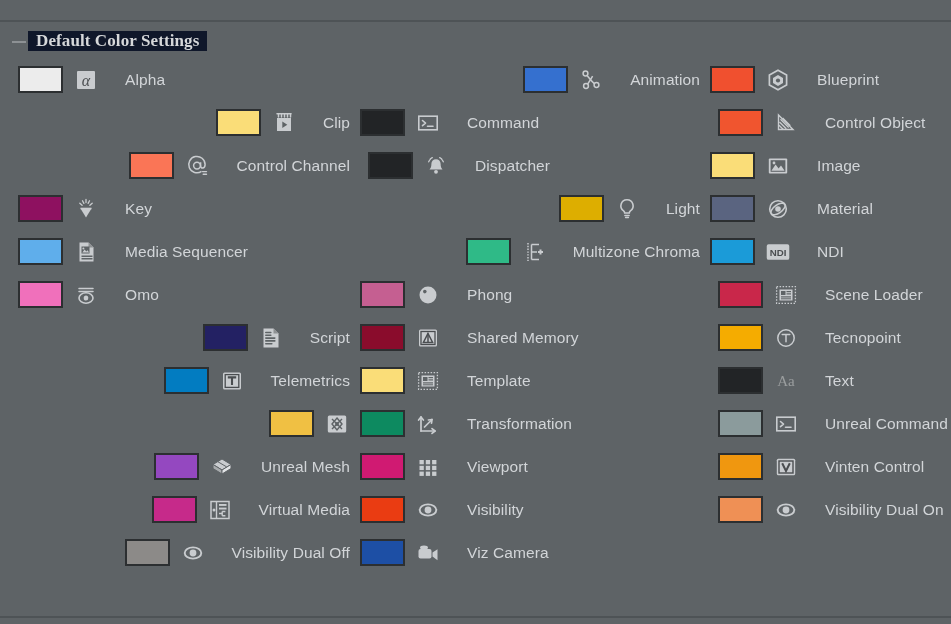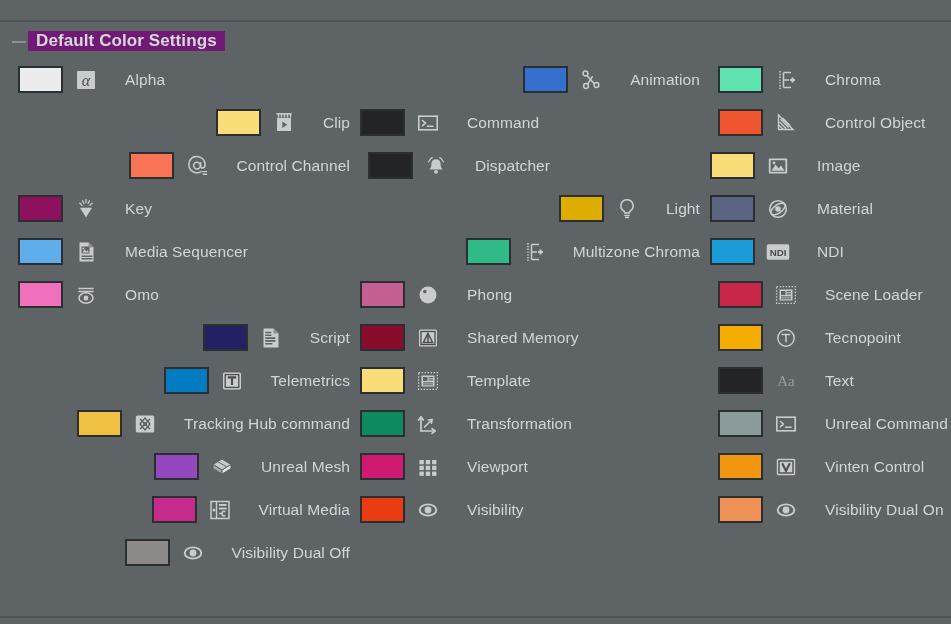--- a/index.html
+++ b/index.html
@@ -16,25 +16,26 @@
     width: 951px; height: 598px;
     border-top: 2px solid #4e5356;
     border-bottom: 2px solid #4e5356;
   }
   .group-title {
     position: absolute;
     left: 28px; top: 9px;
     font-size: 17px;
     font-weight: bold;
     color: #d6d8da;
-    background: #701a75;
+    background: #0f172a;
     padding: 0 8px;
     letter-spacing: 0.1px;
     white-space: nowrap;
     z-index: 5;
+    font-family: Liberation Serif, serif;
   }
   .title-dash {
     position: absolute;
     left: 12px; top: 19px;
     width: 14px; height: 2px;
     background: #8d9194;
     z-index: 5;
   }
   .grid {
     position: absolute;
@@ -101,35 +102,30 @@
               <circle cx="6.5" cy="5.5" r="2.4"></circle>
               <circle cx="17.5" cy="17" r="2.4"></circle>
               <circle cx="7" cy="18" r="2.4"></circle>
               <path d="M8.1 7.5 C11 11 12.5 13 15.4 15.7"></path>
               <path d="M8.5 16.3 C10.5 13.5 12 11 13.6 8.2"></path>
             </g>
           </svg>
         </span>
         <span class="label">Animation</span>
       </div>
-      <div class="row c1">
-        <div class="swatch" title="#5fe3b0" style="background: rgb(95, 227, 176);"></div>
-        <span class="icon">
-          <svg width="24" height="24" viewBox="0 0 24 24">
-            <g stroke="#c9cccf" stroke-width="1.5" fill="none">
-              <path d="M6 3 v18" stroke-dasharray="1.4 1.4"></path>
-              <path d="M9.5 4.5 h7.5 M9.5 4.5 v15 M9.5 19.5 h7.5"></path>
-              <path d="M10 12 h5"></path>
-            </g>
-            <g stroke="#c9cccf" stroke-width="2">
-              <path d="M18.5 9.5 v5 M16 12 h5"></path>
-            </g>
-          </svg>
-        </span>
-        <span class="label">Chroma</span>
+      <div class="row c3">
+        <div class="swatch" title="#f0502f" style="background: rgb(240, 80, 47);"></div>
+        <span class="icon">
+          <svg width="24" height="24" viewBox="0 0 24 24">
+            <path d="M12 2.3 L20.6 7.1 v9.8 L12 21.7 L3.4 16.9 V7.1 Z" fill="none" stroke="#c9cccf" stroke-width="1.7"></path>
+            <path d="M12 7 L17 10 v5 L12 18 L7 15 v-5 Z" fill="#c9cccf"></path>
+            <circle cx="12" cy="12.5" r="2.1" fill="#5e6366"></circle>
+          </svg>
+        </span>
+        <span class="label">Blueprint</span>
       </div>
       <div class="row c2">
         <div class="swatch" title="#fadd78" style="background: rgb(250, 221, 120);"></div>
         <span class="icon">
           <svg width="24" height="24" viewBox="0 0 24 24">
             <g stroke="#c9cccf" stroke-width="1.5" fill="none" stroke-linecap="round">
               <path d="M6.5 2.8v3.2M9.5 2.8v3.2M12.5 2.8v3.2M15.5 2.8v3.2M18.5 2.8v3.2"></path>
               <path d="M5 2.8h14"></path>
             </g>
             <rect x="5" y="7" width="14" height="13" fill="#c9cccf"></rect>
@@ -399,21 +395,20 @@
         <span class="icon">
           <svg width="24" height="24" viewBox="0 0 24 24">
             <rect x="2.8" y="3.5" width="18.4" height="17" rx="1.5" fill="#c9cccf"></rect>
             <g stroke="#5e6366" stroke-width="1.4" fill="none">
               <path d="M12 6 L17 12 L12 18 L7 12 Z"></path>
               <path d="M7 7 L17 17 M17 7 L7 17"></path>
             </g>
             <circle cx="12" cy="12" r="1.9" fill="#5e6366"></circle>
           </svg>
         </span>
-        <span class="label">Tracking Hub command</span>
       </div>
       <div class="row c3">
         <div class="swatch" title="#0d8a60" style="background: rgb(13, 138, 96);"></div>
         <span class="icon">
           <svg width="24" height="24" viewBox="0 0 24 24">
             <g fill="none" stroke="#c9cccf" stroke-width="1.7" stroke-linecap="round" stroke-linejoin="round">
               <path d="M5 19 V5"></path>
               <path d="M5 5 L2.6 8 M5 5 L7.4 8"></path>
               <path d="M5 19 H19"></path>
               <path d="M19 19 L16 16.6 M19 19 L16 21.4"></path>
@@ -518,14 +513,25 @@
       <div class="row c2">
         <div class="swatch" title="#8c8a88" style="background: rgb(140, 138, 136);"></div>
         <span class="icon">
           <svg width="24" height="24" viewBox="0 0 24 24">
             <ellipse cx="12" cy="12" rx="8.3" ry="5.6" fill="none" stroke="#c9cccf" stroke-width="1.9"></ellipse>
             <circle cx="12" cy="12" r="3.4" fill="#c9cccf"></circle>
           </svg>
         </span>
         <span class="label">Visibility Dual Off</span>
       </div>
+      <div class="row c3">
+        <div class="swatch" title="#1d4fa5" style="background: rgb(29, 79, 165);"></div>
+        <span class="icon">
+          <svg width="24" height="24" viewBox="0 0 24 24">
+            <rect x="2.5" y="8" width="13" height="9.5" rx="2" fill="#c9cccf"></rect>
+            <path d="M16.5 11.5 L21.5 8.2 v11 L16.5 15.5 Z" fill="#c9cccf"></path>
+            <ellipse cx="8" cy="6.6" rx="4" ry="2" fill="#c9cccf"></ellipse>
+          </svg>
+        </span>
+        <span class="label">Viz Camera</span>
+      </div>
     </div>
 </div>
 
 </body></html>

